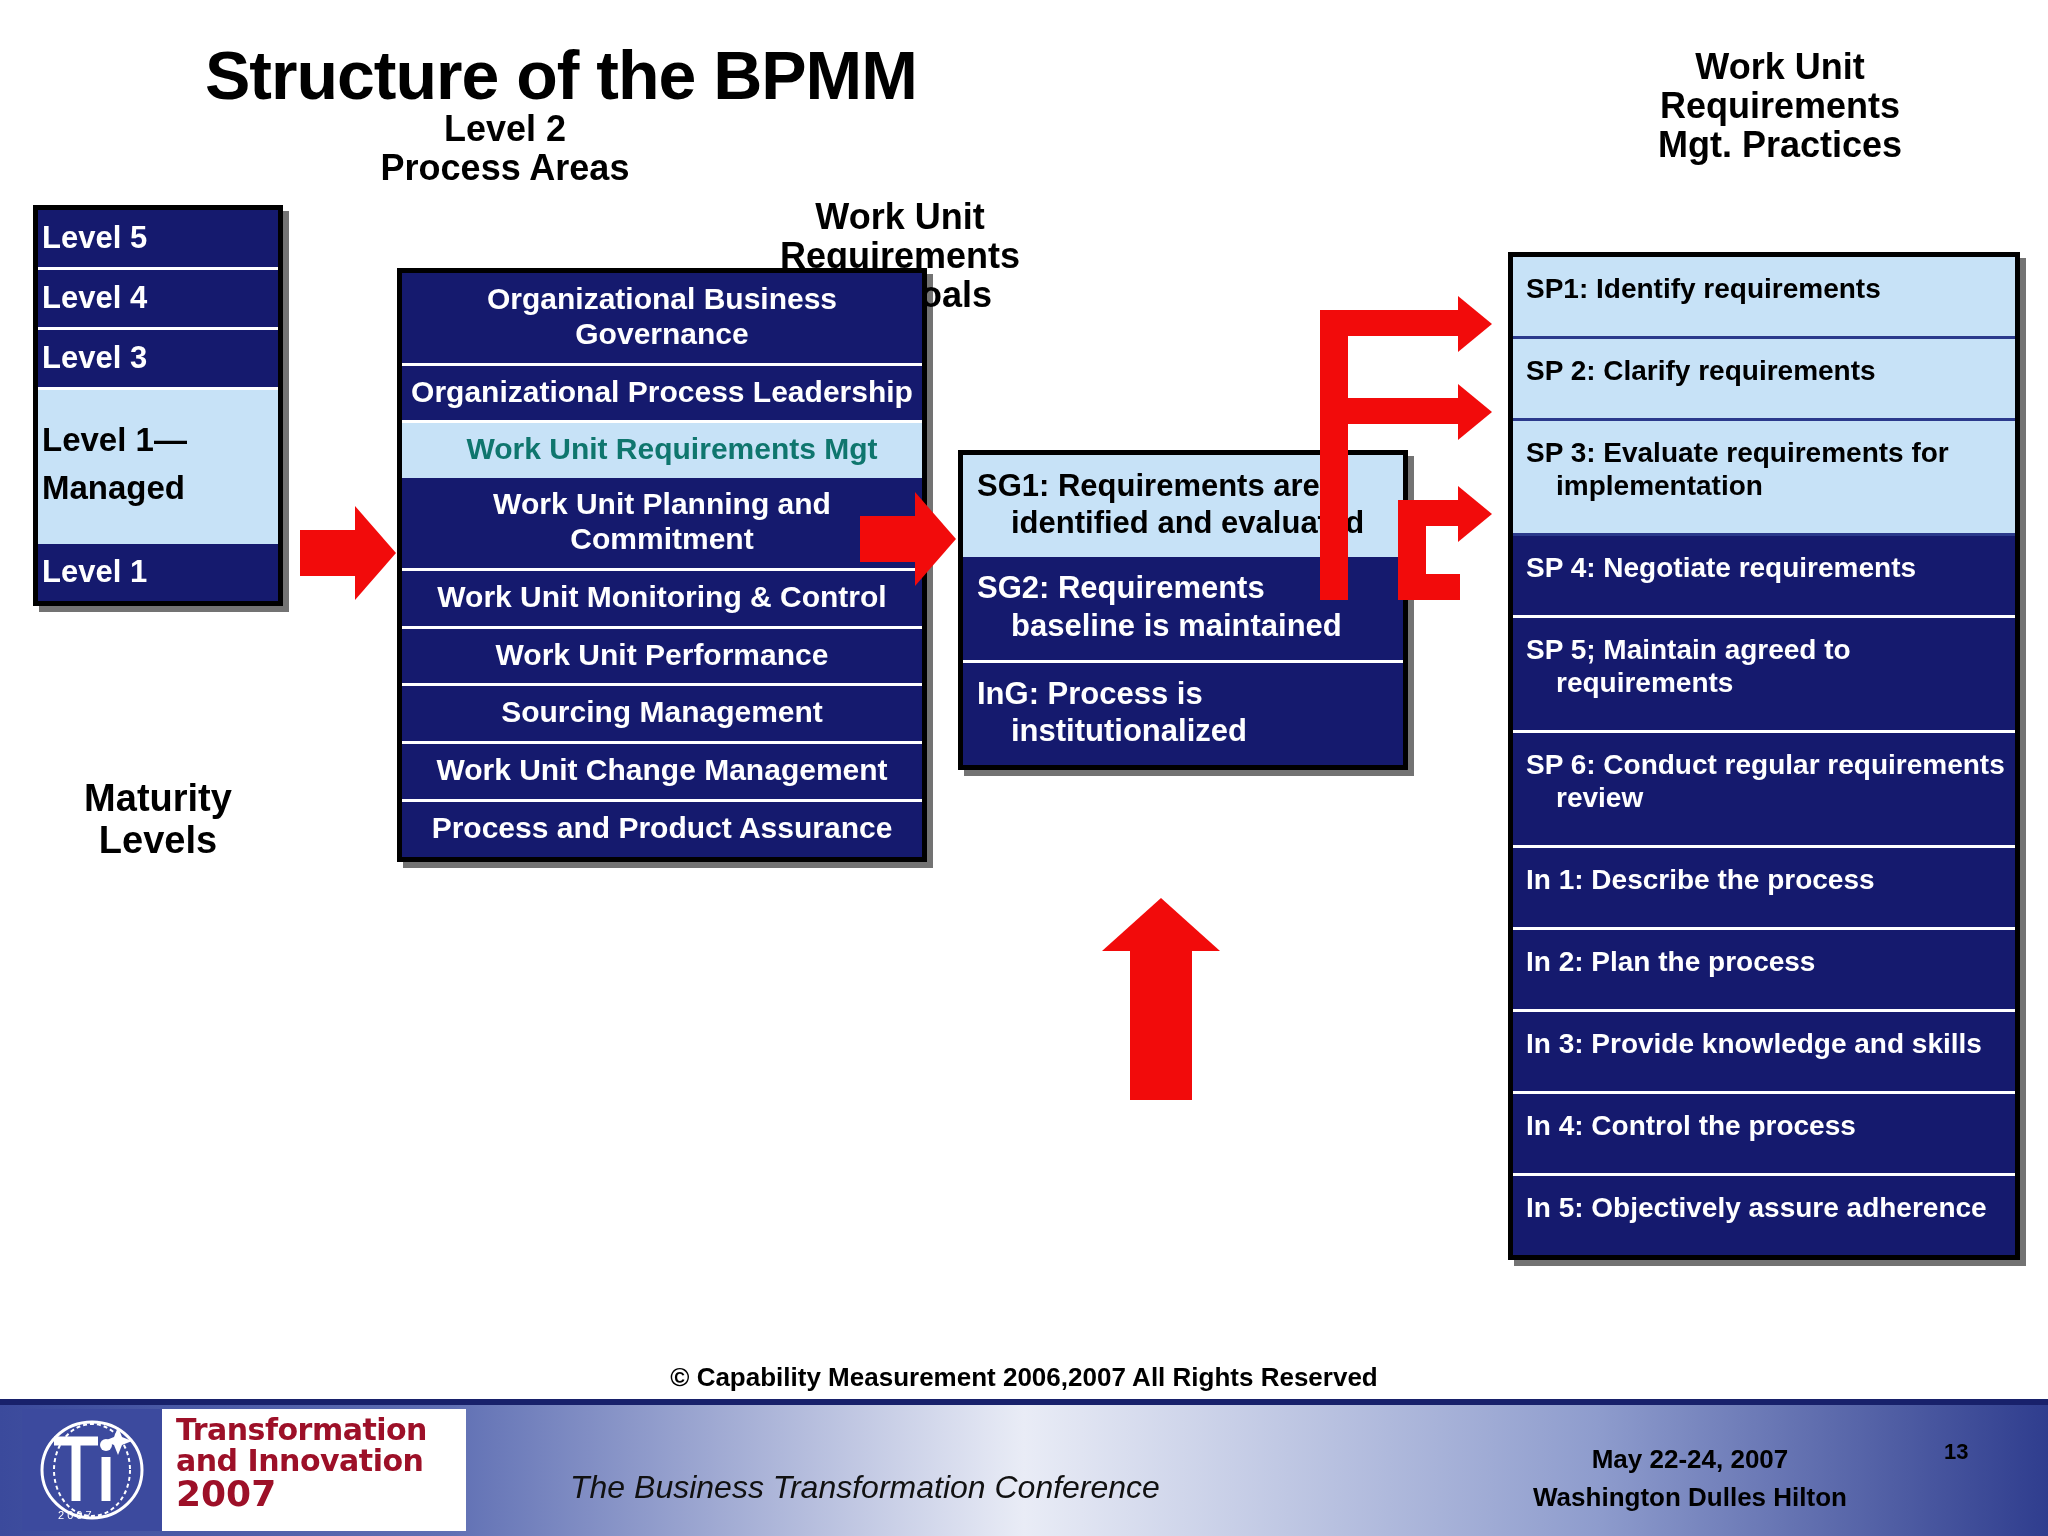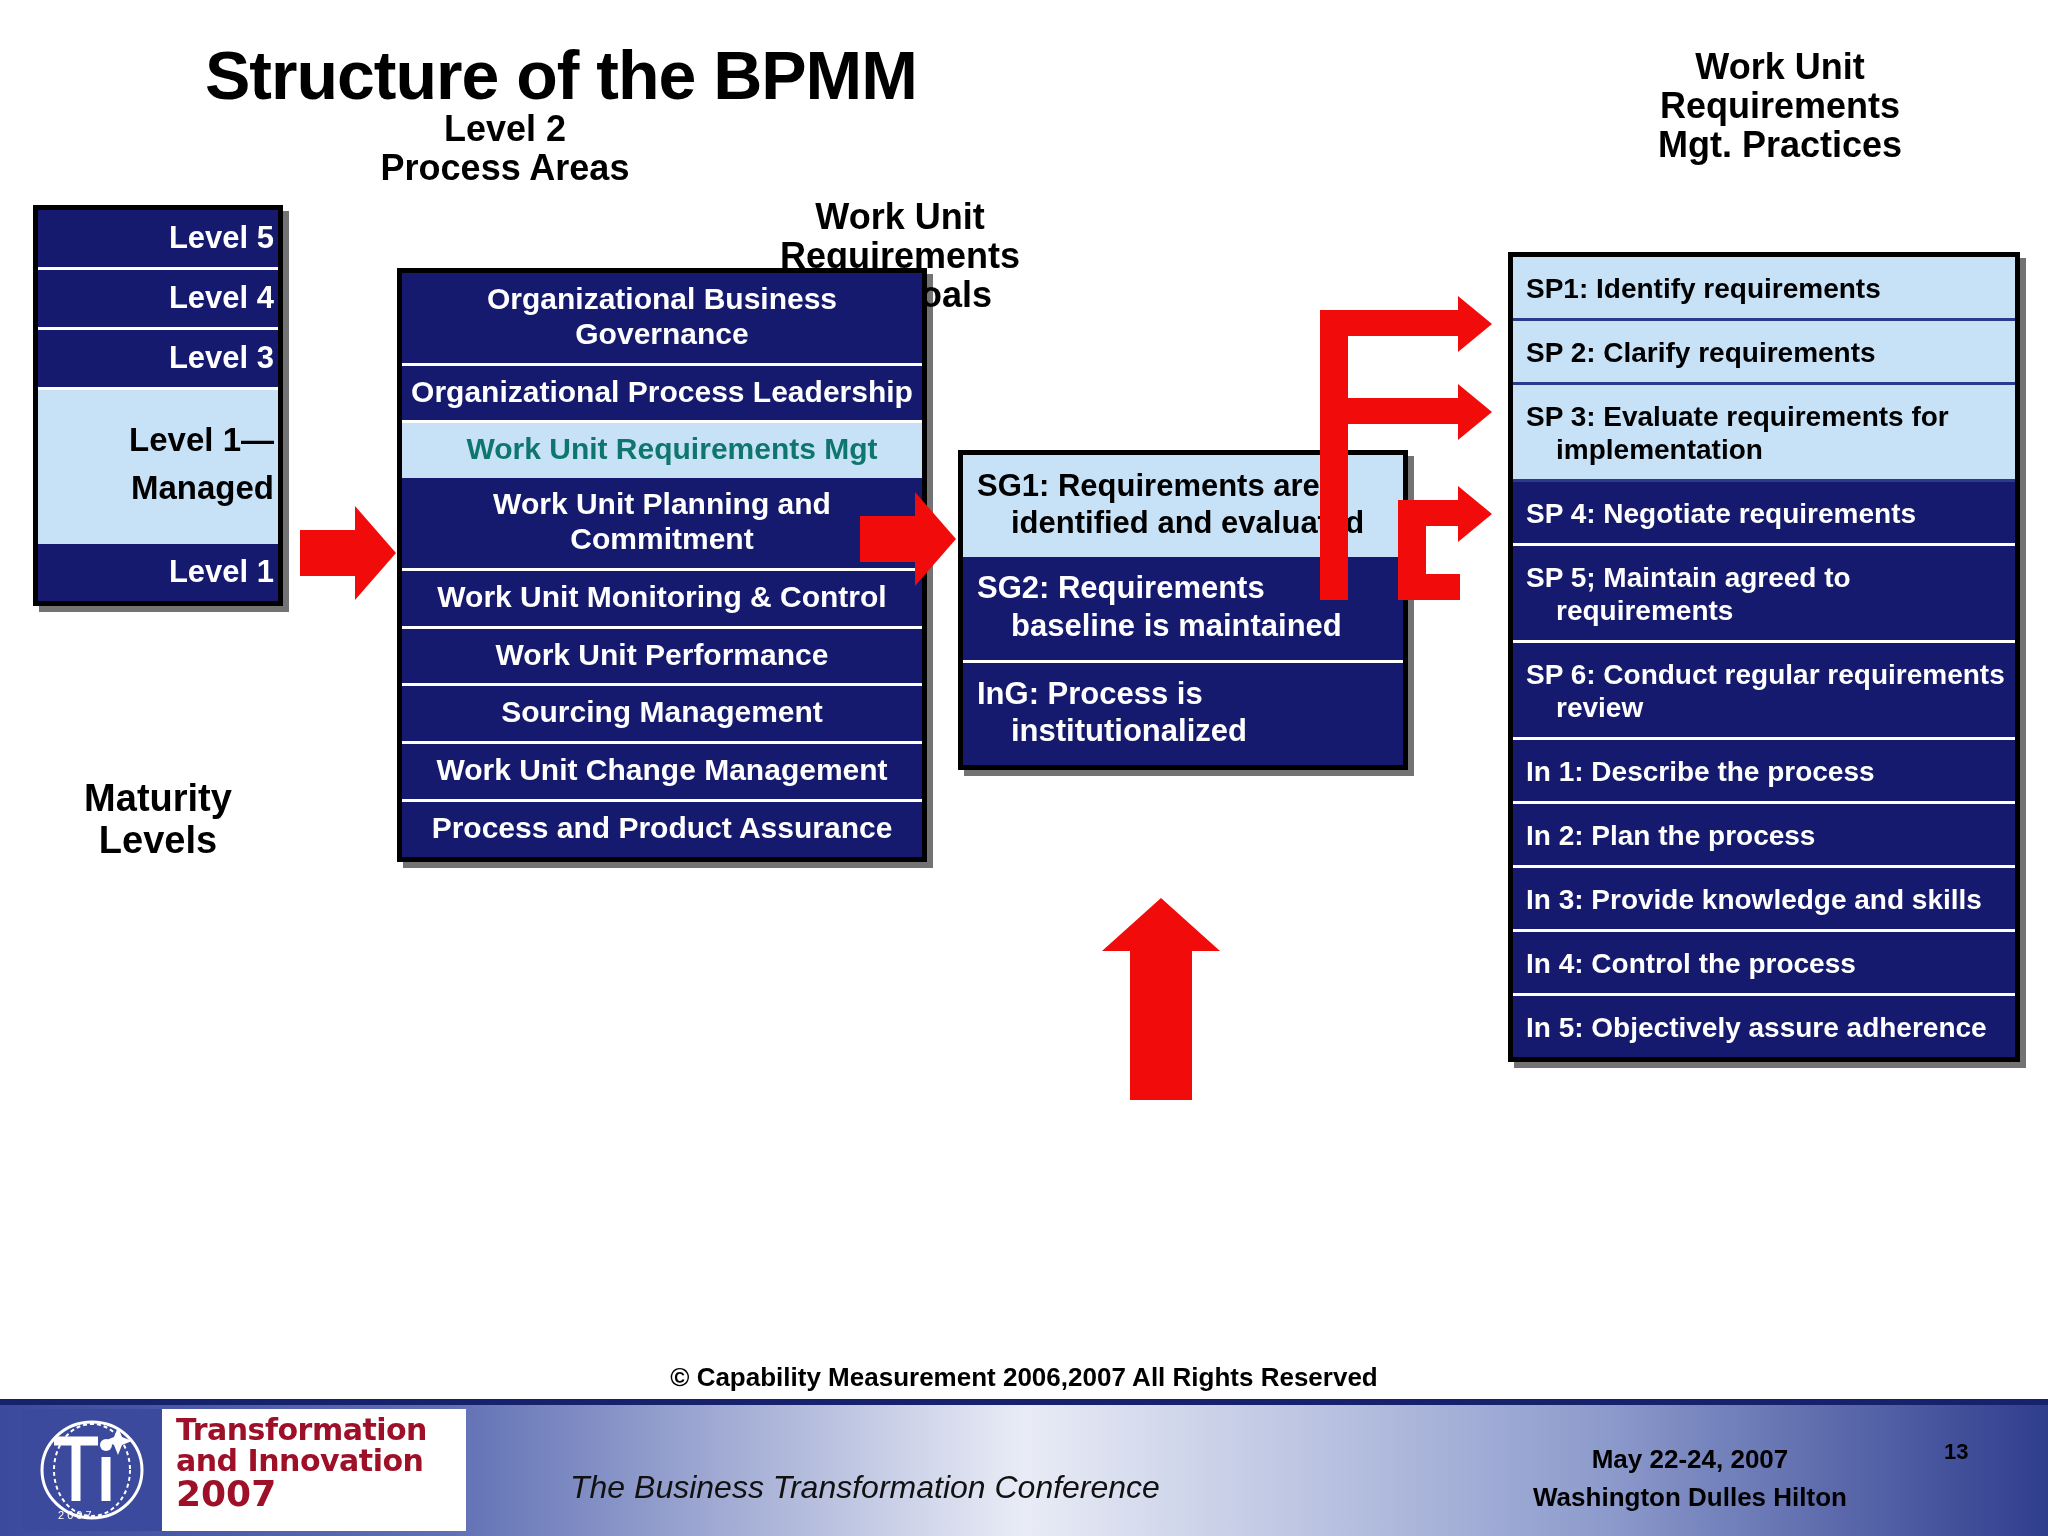--- a/index.html
+++ b/index.html
@@ -49,21 +49,21 @@
     border: 5px solid #000000;
     box-sizing: border-box;
     background: #151a6e;
     box-shadow: 6px 6px 0 rgba(0,0,0,0.55);
   }
   .ml-row {
     color: #ffffff;
     background: #151a6e;
     font-size: 31px;
     font-weight: bold;
-    text-align: right;
+    text-align: left;
     padding: 10px 4px 11px 4px;
     border-bottom: 3px solid #ffffff;
     box-sizing: border-box;
   }
   .ml-row:last-child { border-bottom: none; }
   .ml-row.hilite {
     background: #c7e2f7;
     color: #000000;
     font-size: 33px;
     padding: 26px 4px 32px 4px;
@@ -151,21 +151,21 @@
     box-sizing: border-box;
     background: #151a6e;
     box-shadow: 6px 6px 0 rgba(0,0,0,0.55);
   }
   .pr-row {
     color: #ffffff;
     background: #151a6e;
     font-size: 28px;
     font-weight: bold;
     text-align: left;
-    padding: 15px 8px 13px 13px;
+    padding: 15px 8px 31px 13px;
     box-sizing: border-box;
     line-height: 1.18;
     border-bottom: 3px solid #ffffff;
   }
   .pr-row .wrap { display: block; padding-left: 30px; text-indent: -30px; }
   .pr-row:last-child { border-bottom: none; }
   .pr-row.hilite {
     background: #c7e2f7;
     color: #000000;
     border-bottom: 3px solid #2b3a8c;

